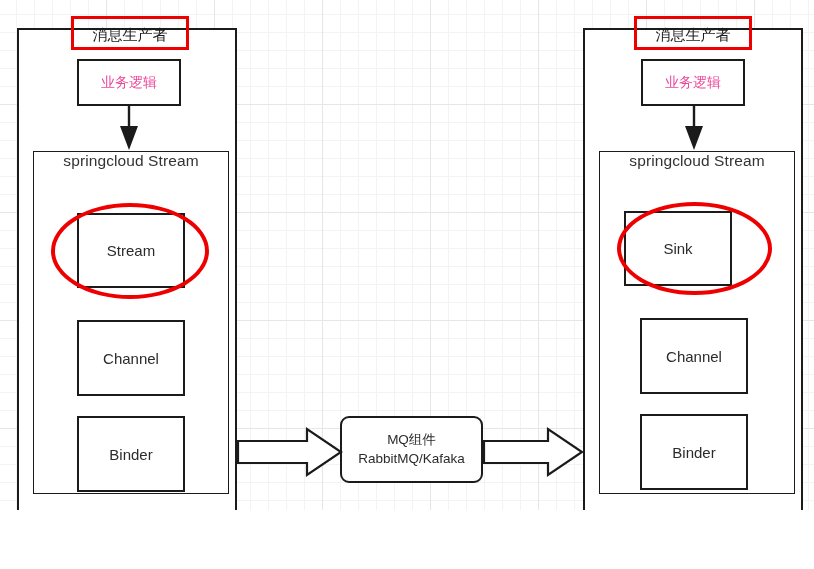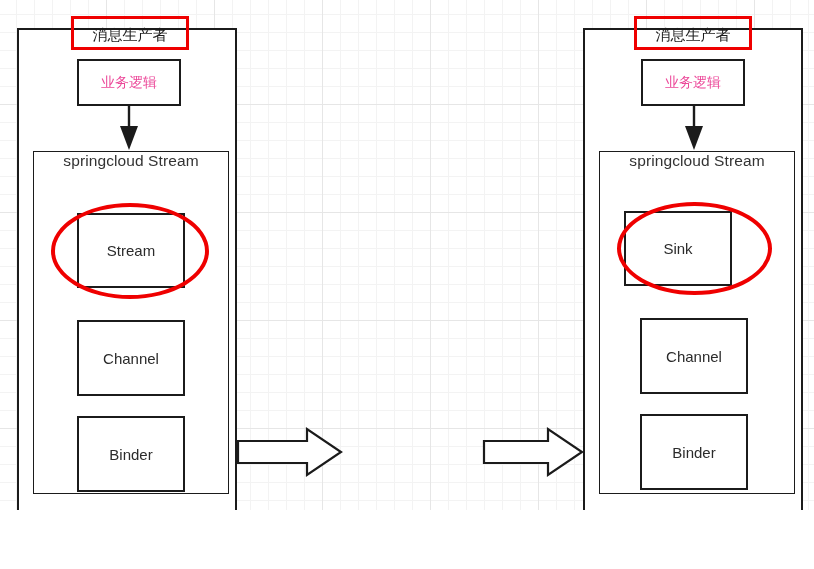--- a/index.html
+++ b/index.html
@@ -149,20 +149,24 @@
   </div>
 
   <div class="box leaf-box" style="left:624px; top:211px; width:108px; height:75px;">Sink</div>
 
   <div class="red-ellipse" style="left:617px; top:202px; width:155px; height:93px;"></div>
 
   <div class="box leaf-box" style="left:640px; top:318px; width:108px; height:76px;">Channel</div>
 
   <div class="box leaf-box" style="left:640px; top:414px; width:108px; height:76px;">Binder</div>
 
+  <div class="mq-box" style="left:340px; top:416px; width:143px; height:67px;">
+    <span>MQ组件</span>
+    <span>RabbitMQ/Kafaka</span>
+  </div>
 
   <svg class="svg-layer" viewBox="0 0 814 569" xmlns="http://www.w3.org/2000/svg">
 
     <g>
       <line x1="129" y1="106" x2="129" y2="136" stroke="#1b1b1b" stroke-width="2.4"></line>
       <polygon points="129,150 120,126 138,126" fill="#1b1b1b"></polygon>
     </g>
 
     <g>
       <line x1="694" y1="106" x2="694" y2="136" stroke="#1b1b1b" stroke-width="2.4"></line>

